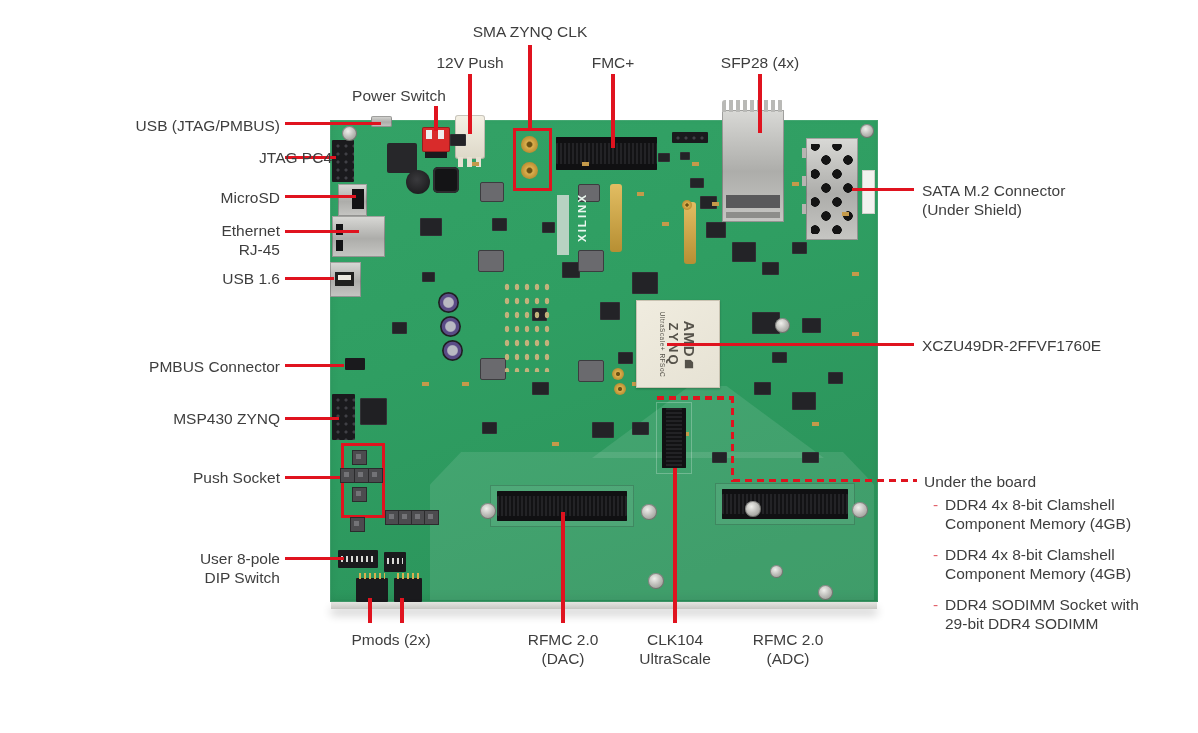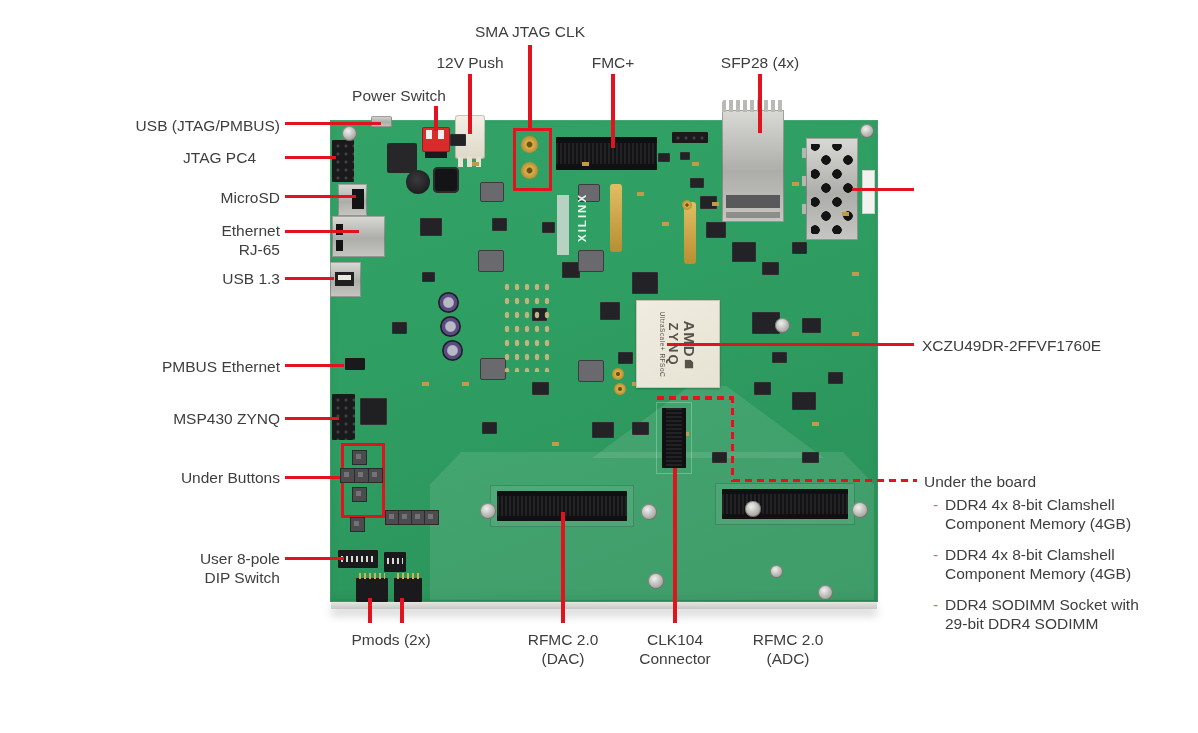--- a/index.html
+++ b/index.html
@@ -311,45 +311,47 @@
 
   <div class="cl-v" style="left:368.3px;top:598px;height:25px;"></div>
   <div class="cl-v" style="left:400.3px;top:598px;height:25px;"></div>
   <div class="cl-v" style="left:561.3px;top:512px;height:111px;"></div>
   <div class="cl-v" style="left:673.3px;top:468px;height:155px;"></div>
 
   <div class="dash-h" style="left:657px;top:396px;width:77px;"></div>
   <div class="dash-v" style="left:730.5px;top:396px;height:86px;"></div>
   <div class="dash-h" style="left:733px;top:478.5px;width:184px;"></div>
 
-  <div class="lbl cnt" style="left:530px;top:22px;">SMA JTAG CLK</div>
+  <div class="lbl cnt" style="left:530px;top:22px;">SMA ZYNQ CLK</div>
   <div class="lbl cnt" style="left:470px;top:53px;">12V Push</div>
   <div class="lbl cnt" style="left:613px;top:53px;">FMC+</div>
   <div class="lbl cnt" style="left:760px;top:53px;">SFP28 (4x)</div>
   <div class="lbl cnt" style="left:399px;top:86px;">Power Switch</div>
 
   <div class="lbl rgt" style="right:918px;top:116px;">USB (JTAG/PMBUS)</div>
-  <div class="lbl rgt" style="right:942px;top:148px;">JTAG PC4</div>
+  <div class="lbl rgt" style="right:866px;top:148px;">JTAG PC4</div>
   <div class="lbl rgt" style="right:918px;top:188px;margin-left:24px;">MicroSD</div>
   <div class="lbl rgt" style="right:918px;top:221px;">Ethernet
-RJ-65</div>
-  <div class="lbl rgt" style="right:918px;top:269px;">USB 1.3</div>
-  <div class="lbl rgt" style="right:918px;top:357px;">PMBUS Ethernet</div>
+RJ-45</div>
+  <div class="lbl rgt" style="right:918px;top:269px;">USB 1.6</div>
+  <div class="lbl rgt" style="right:918px;top:357px;">PMBUS Connector</div>
   <div class="lbl rgt" style="right:918px;top:409px;">MSP430 ZYNQ</div>
-  <div class="lbl rgt" style="right:918px;top:468px;">Under Buttons</div>
+  <div class="lbl rgt" style="right:918px;top:468px;">Push Socket</div>
   <div class="lbl rgt" style="right:918px;top:549px;">User 8-pole
 DIP Switch</div>
 
+  <div class="lbl" style="left:922px;top:181px;">SATA M.2 Connector
+(Under Shield)</div>
   <div class="lbl" style="left:922px;top:336px;">XCZU49DR-2FFVF1760E</div>
 
   <div class="lbl cnt" style="left:391px;top:630px;">Pmods (2x)</div>
   <div class="lbl cnt" style="left:563px;top:630px;">RFMC 2.0
 (DAC)</div>
   <div class="lbl cnt" style="left:675px;top:630px;">CLK104
-Connector</div>
+UltraScale</div>
   <div class="lbl cnt" style="left:788px;top:630px;">RFMC 2.0
 (ADC)</div>
 
   <div class="lbl" style="left:924px;top:472px;">Under the board</div>
   <div class="ub-items">
     <div class="ub-item">
       <span class="ub-dash">-</span>
       <span class="ub-text">DDR4 4x 8-bit Clamshell
 Component Memory (4GB)</span>
     </div>

